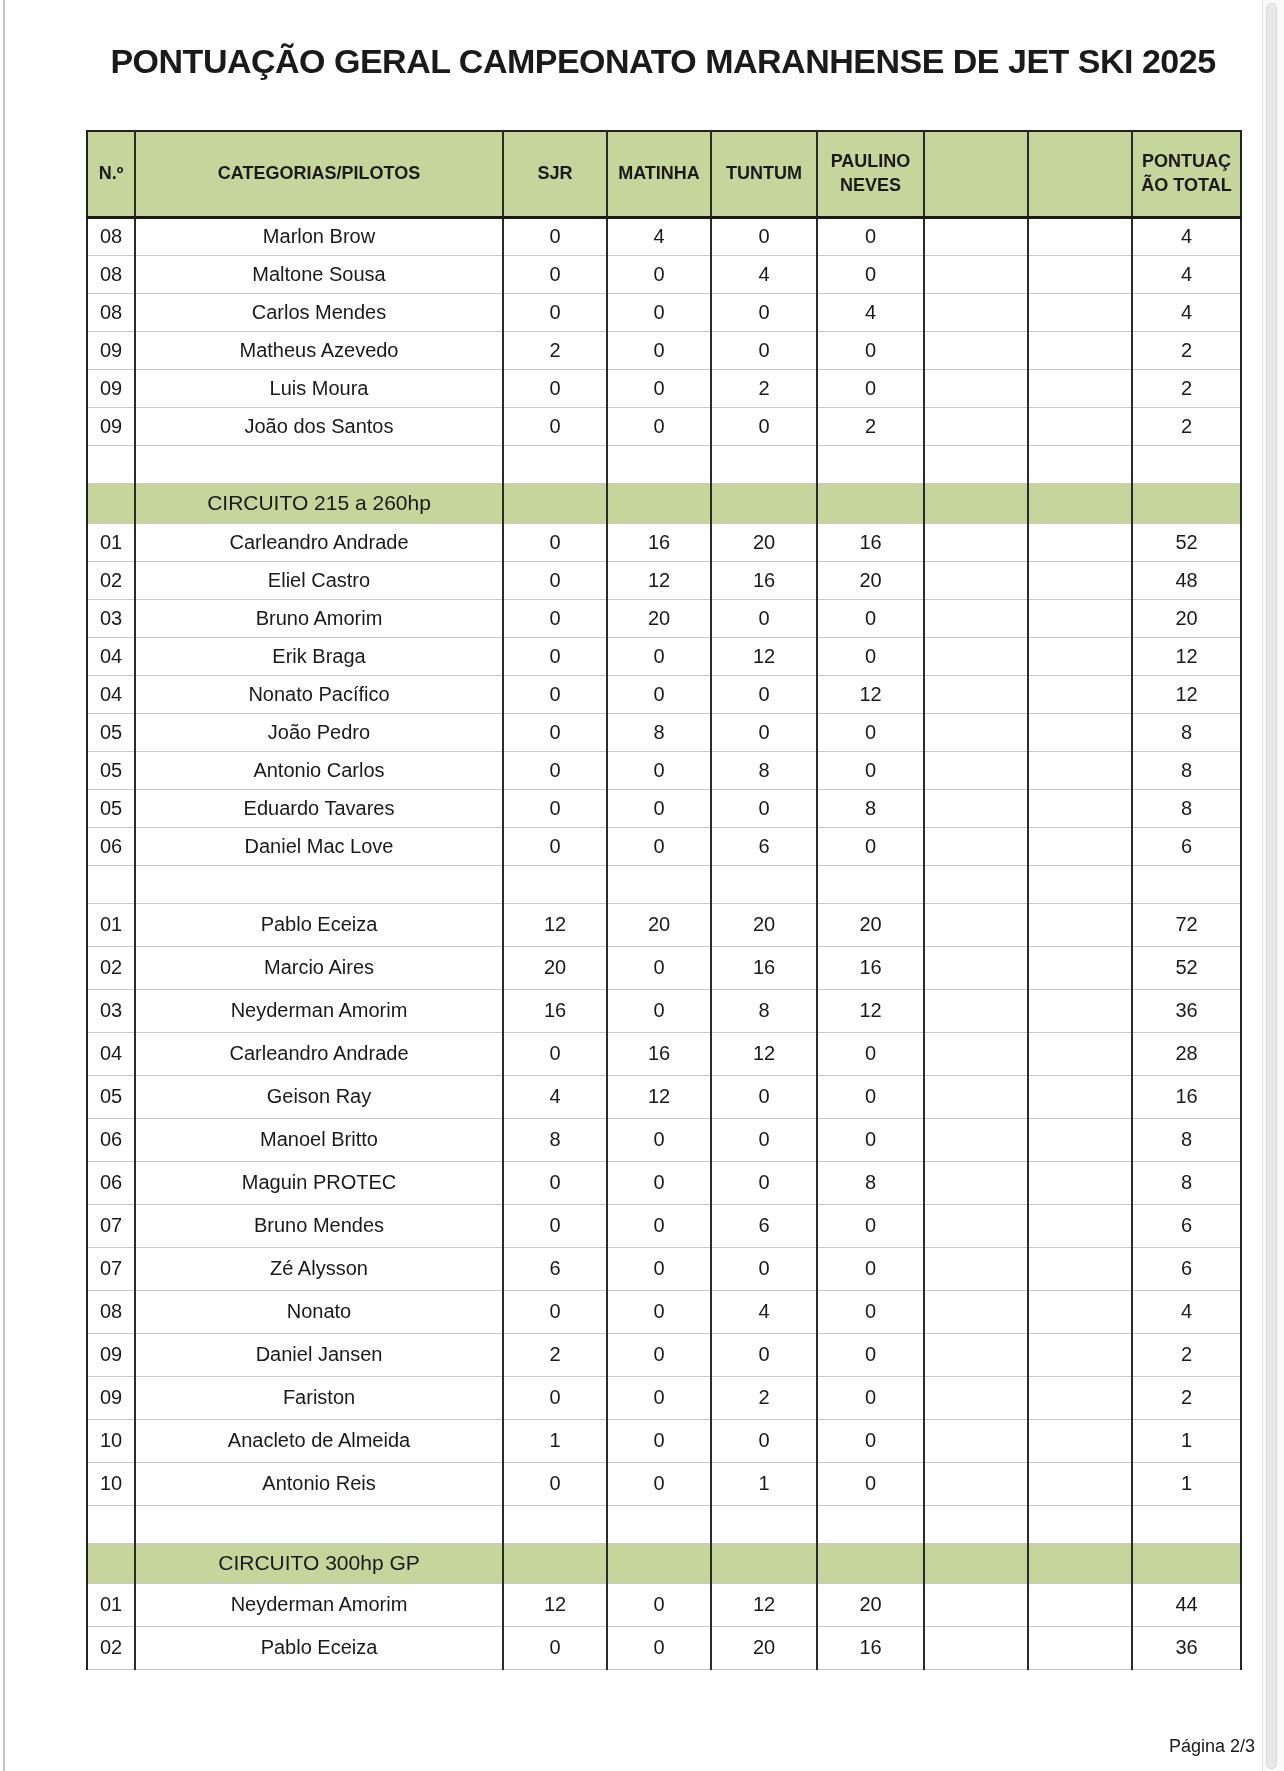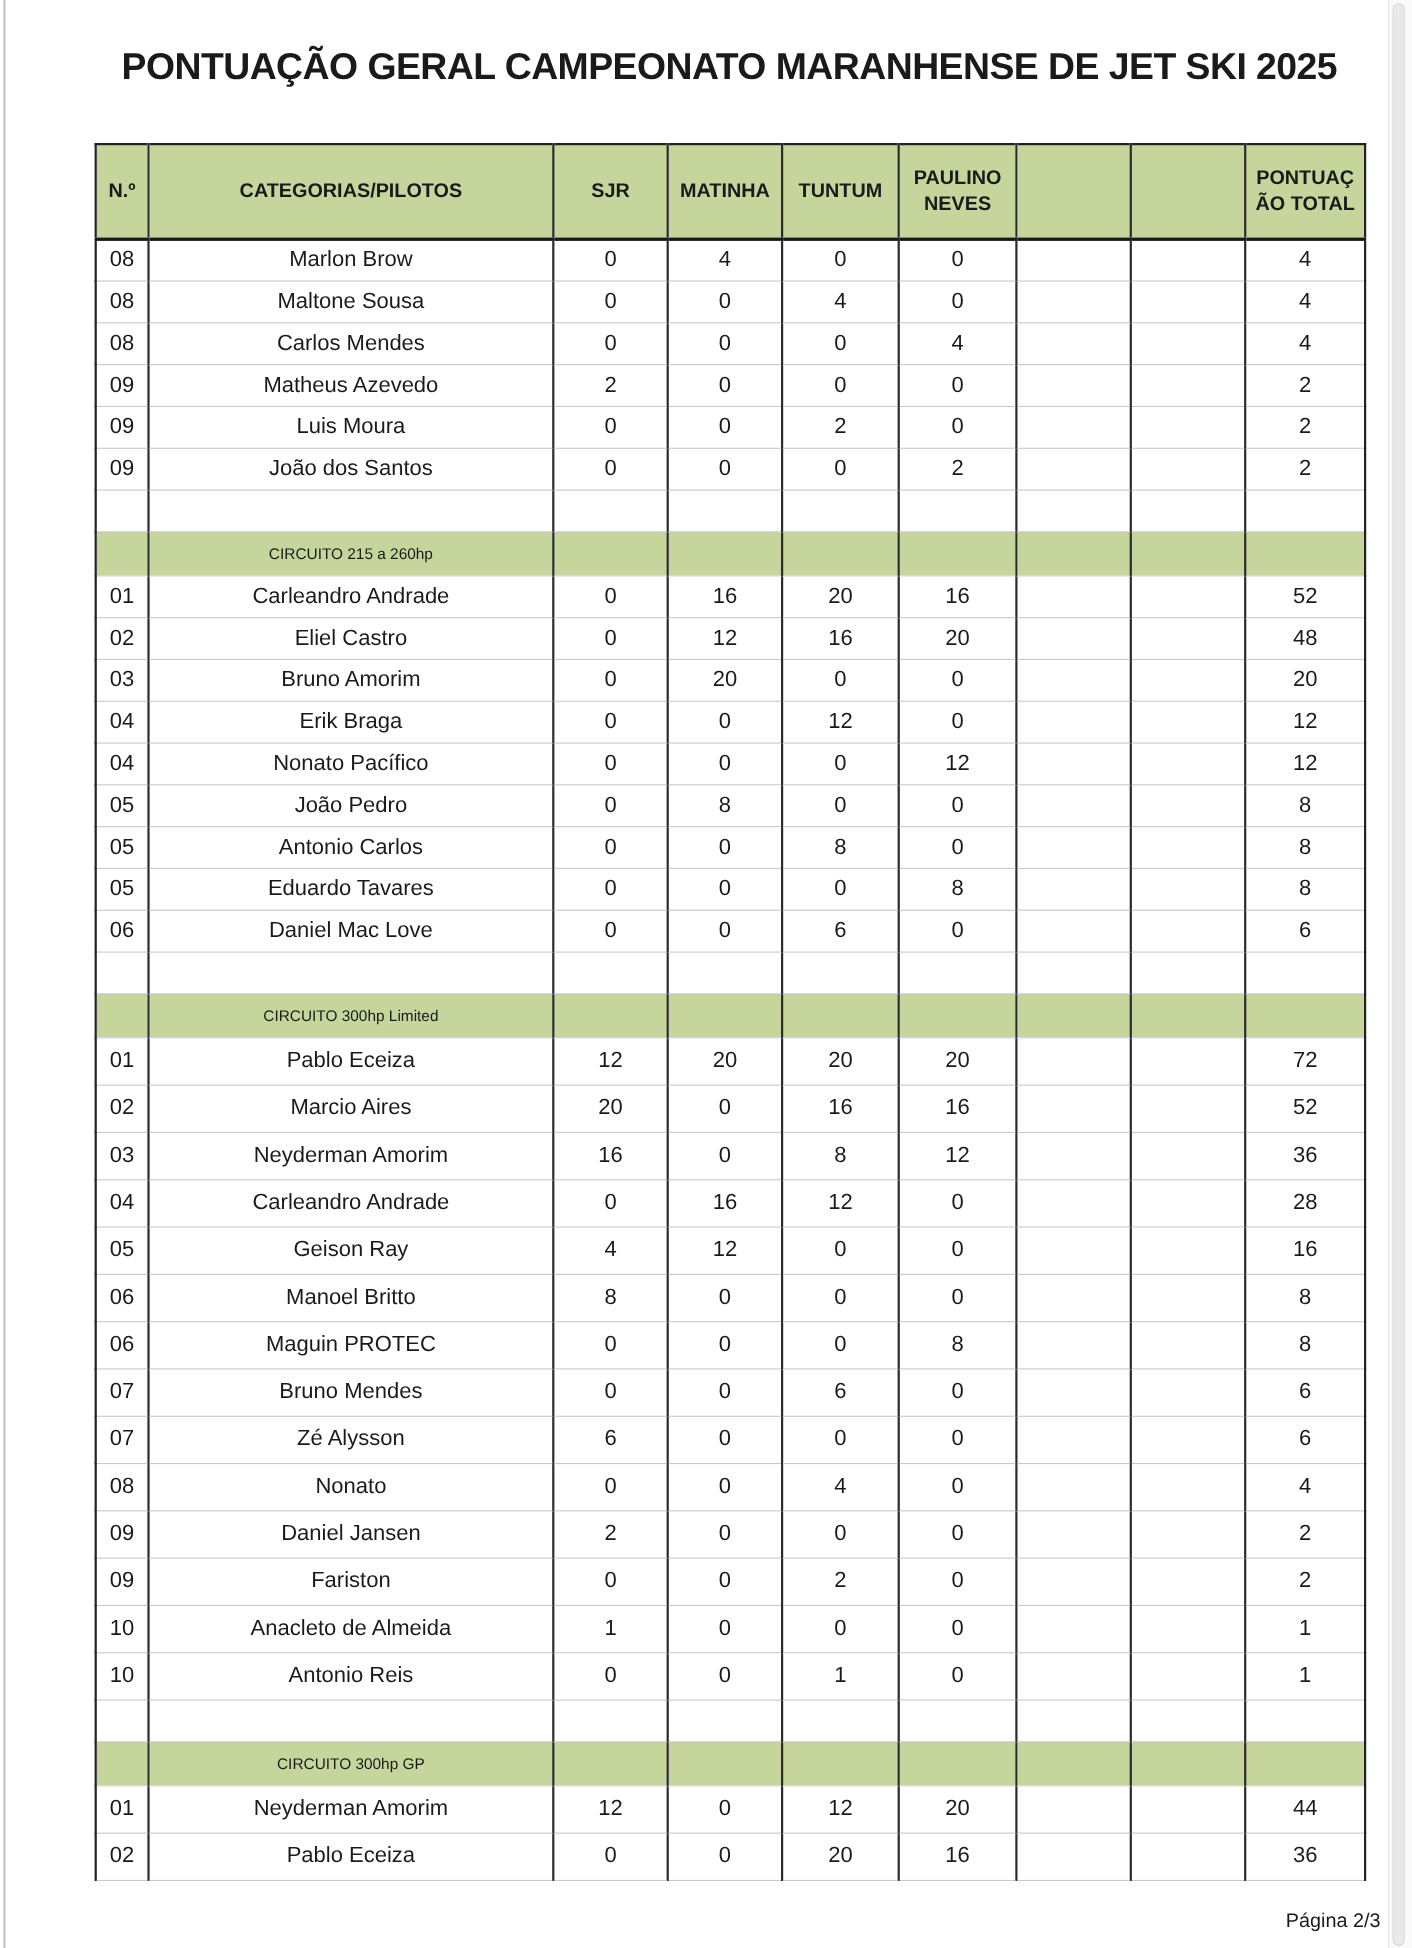--- a/index.html
+++ b/index.html
@@ -70,21 +70,21 @@
     white-space: pre-line;
     border-bottom: 3px solid #1a1a1a;
   }
   tr.data-row { height: 38px; margin-left: 48px; }
   tr.data-row.tall { height: 43px; }
   tr.spacer-row { height: 38px; }
   tr.section-row { height: 40px; }
   tr.section-row td { background: #c6d59c; }
   td { font-size: 20px; }
   td.pilot { text-align: left; padding-left: 6px; }
-  td.section-title { font-size: 14px; text-align: center; }
+  td.section-title { font-size: 21px; text-align: center; }
   .page-number {
     position: absolute;
     right: 29px; top: 1736px;
     font-size: 18px;
     text-align: center;
   }
 </style>
 </head>
 <body>
 
@@ -312,31 +312,20 @@
           <td></td>
           <td></td>
           <td></td>
           <td></td>
           <td></td>
           <td></td>
           <td></td>
           <td></td>
           <td></td>
         </tr>
-        <tr class="section-row">
-          <td></td>
-          <td class="section-title">CIRCUITO 300hp Limited</td>
-          <td></td>
-          <td></td>
-          <td></td>
-          <td></td>
-          <td></td>
-          <td></td>
-          <td></td>
-        </tr>
         <tr class="data-row tall">
           <td>01</td>
           <td class="pilot">Pablo Eceiza</td>
           <td>12</td>
           <td>20</td>
           <td>20</td>
           <td>20</td>
           <td></td>
           <td></td>
           <td>72</td>

